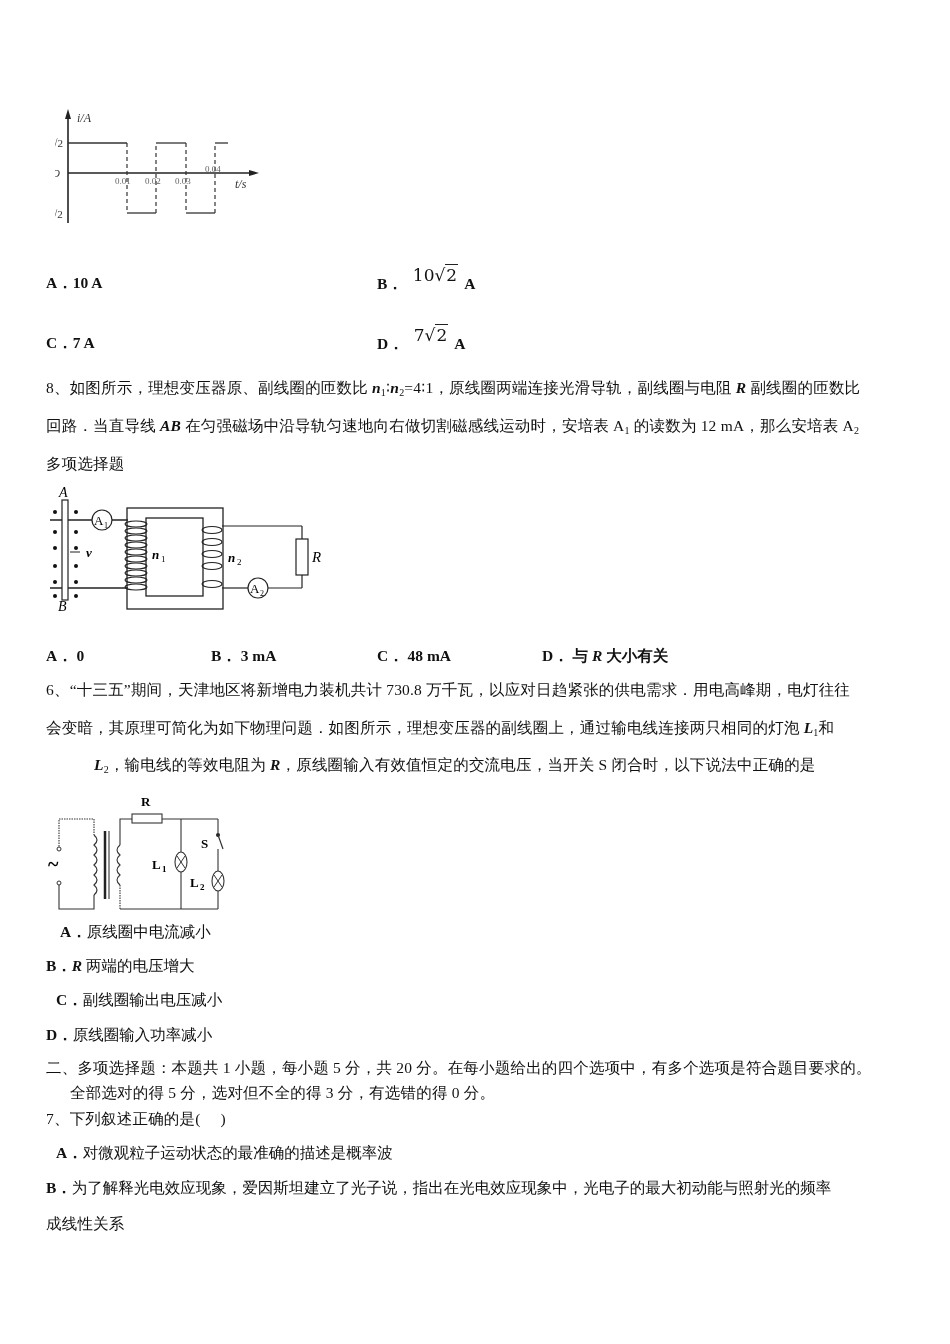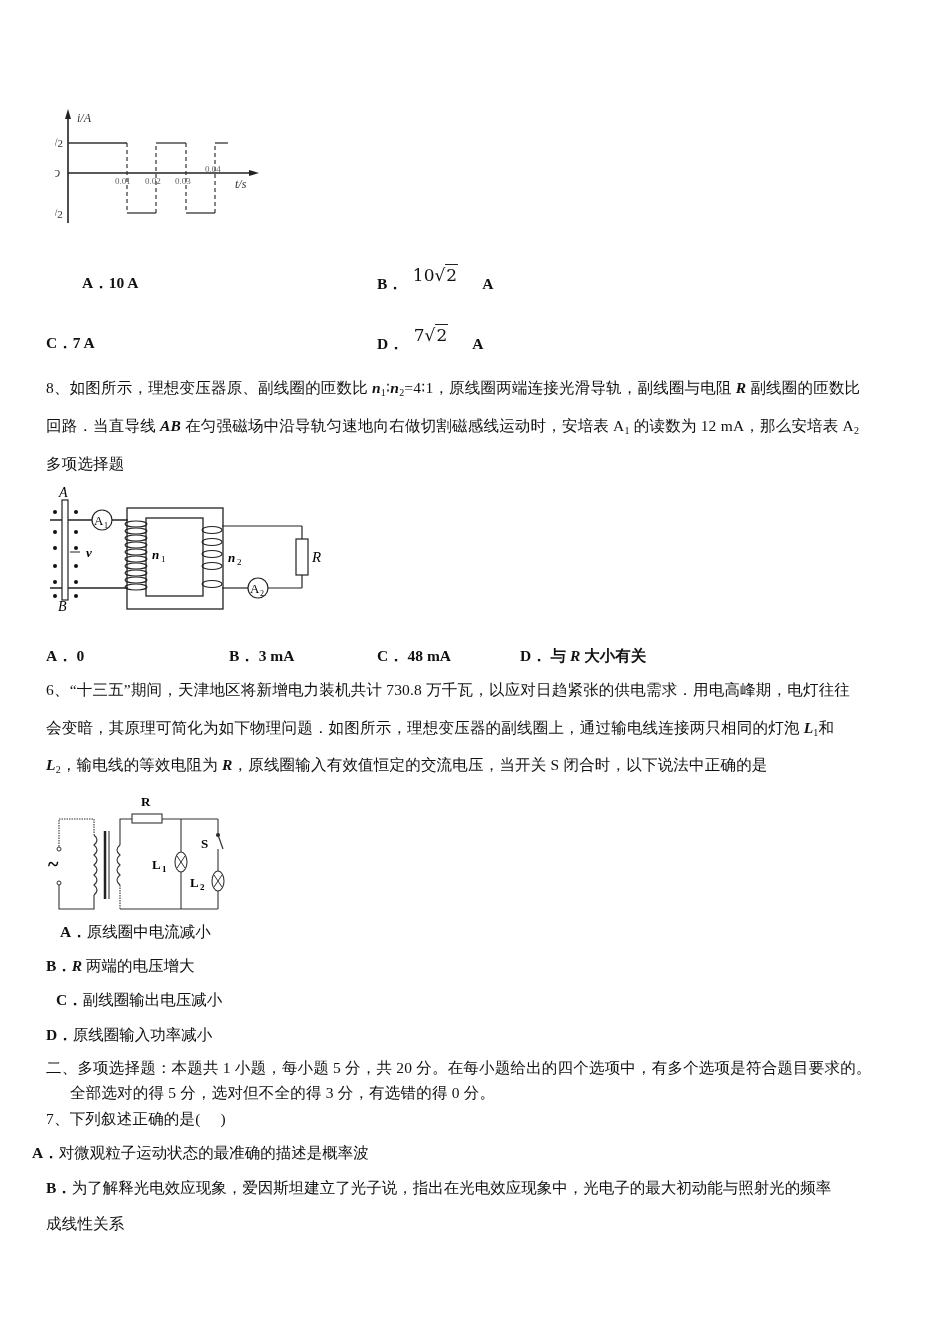--- a/index.html
+++ b/index.html
@@ -5,21 +5,21 @@
   html, body { margin: 0; padding: 0; background: #ffffff; }
   body { width: 950px; height: 1344px; position: relative; overflow: hidden;
          font-family: "Liberation Serif", "DejaVu Serif", serif; color: #111; }
   .abs { position: absolute; }
   .line { position: absolute; left: 46px; font-size: 15.5px; white-space: nowrap; letter-spacing: 0.2px; }
   .b { font-weight: bold; }
   .it { font-style: italic; }
   sub { font-size: 10px; vertical-align: -3px; }
   .opt { position: absolute; font-size: 15.5px; font-weight: bold; white-space: nowrap; }
   .opt .val { font-weight: bold; }
-  .sqrt-expr { font-family: "DejaVu Serif", serif; font-weight: normal; font-size: 17px; position: relative; top: -8px; margin: 0 24px 0 10px; }
+  .sqrt-expr { font-family: "DejaVu Serif", serif; font-weight: normal; font-size: 17px; position: relative; top: -8px; margin: 0 6px 0 10px; }
   .sqrt-expr .rad { border-top: 1px solid #222; padding: 0 1px; }
   svg text { font-family: "Liberation Serif", serif; }
 </style>
 </head>
 <body>
 
 <div class="abs" style="left:55px; top:105px; width:210px; height:125px;">
   <svg width="210" height="125" viewBox="0 0 210 125">
 
     <line x1="13" y1="118" x2="13" y2="10" stroke="#222" stroke-width="1.6"></line>
@@ -42,21 +42,21 @@
     <text x="-3" y="72" font-size="11" font-style="italic" fill="#333">O</text>
     <text x="-9" y="42" font-size="11" fill="#333">6√2</text>
     <text x="-13" y="113" font-size="11" fill="#333">-8√2</text>
     <text x="60" y="79" font-size="9" fill="#666">0.01</text>
     <text x="90" y="79" font-size="9" fill="#666">0.02</text>
     <text x="120" y="79" font-size="9" fill="#666">0.03</text>
     <text x="150" y="67" font-size="9" fill="#666">0.04</text>
   </svg>
 </div>
 
-<div class="opt" style="left:46px; top:273px;margin-left:36px;">
+<div class="opt" style="left:46px; top:273px;">
   <span>A．</span><span class="val">10 A</span>
 </div>
 <div class="opt" style="left:377px; top:273px;">
   <span>B．</span><span class="sqrt-expr"><span>10</span>√<span class="rad">2</span></span><span>A</span>
 </div>
 <div class="opt" style="left:46px; top:333px;">
   <span>C．</span><span class="val">7 A</span>
 </div>
 <div class="opt" style="left:377px; top:333px;">
   <span>D．</span><span class="sqrt-expr"><span>7</span>√<span class="rad">2</span></span><span>A</span>
@@ -141,37 +141,37 @@
 
     <circle cx="218" cy="104" r="10" fill="#fff" stroke="#222" stroke-width="1.2"></circle>
     <text x="210" y="109" font-size="13">A</text>
       <text x="220" y="112" font-size="8">2</text>
   </svg>
 </div>
 
 <div class="opt" style="left:46px; top:646px;">
   <span>A．</span> <span>0</span>
 </div>
-<div class="opt" style="left:211px; top:646px;margin-left:18px;">
+<div class="opt" style="left:211px; top:646px;">
   <span>B．</span> <span>3 mA</span>
 </div>
 <div class="opt" style="left:377px; top:646px;">
   <span>C．</span> <span>48 mA</span>
 </div>
-<div class="opt" style="left:520px; top:646px;">
+<div class="opt" style="left:542px; top:646px;">
   <span>D．</span> <span>与 </span><span class="it">R</span><span> 大小有关</span>
 </div>
 
 <div class="line" style="top:680px;">
   <span>6、“十三五”期间，天津地区将新增电力装机共计 730.8 万千瓦，以应对日趋紧张的供电需求．用电高峰期，电灯往往</span>
 </div>
 <div class="line" style="top:718px;">
   <span>会变暗，其原理可简化为如下物理问题．如图所示，理想变压器的副线圈上，通过输电线连接两只相同的灯泡 </span><span class="it b">L</span><sub>1</sub><span>和</span>
 </div>
-<div class="line" style="top:755px;">
+<div class="line" style="top:755px;margin-left:48px;">
   <span class="it b">L</span><sub>2</sub><span>，输电线的等效电阻为 </span><span class="it b">R</span><span>，原线圈输入有效值恒定的交流电压，当开关 S 闭合时，以下说法中正确的是</span>
 </div>
 
 <div class="abs" style="left:40px; top:787px; width:200px; height:128px;">
   <svg width="200" height="128" viewBox="0 0 200 128">
 
     <polyline points="19,62 19,32 54,32 54,48" fill="none" stroke="#333" stroke-width="1.1" stroke-dasharray="1.5,1"></polyline>
     <polyline points="19,96 19,122 54,122 54,108" fill="none" stroke="#333" stroke-width="1.1"></polyline>
     <circle cx="19" cy="62" r="2" fill="#fff" stroke="#333"></circle>
     <circle cx="19" cy="96" r="2" fill="#fff" stroke="#333"></circle>
@@ -239,21 +239,21 @@
 <div class="line" style="top:1058px;">
   <span>二、多项选择题：本题共 1 小题，每小题 5 分，共 20 分。在每小题给出的四个选项中，有多个选项是符合题目要求的。</span>
 </div>
 <div class="line" style="top:1083px;margin-left:24px;">
   <span>全部选对的得 5 分，选对但不全的得 3 分，有选错的得 0 分。</span>
 </div>
 
 <div class="line" style="top:1109px;">
   <span>7、下列叙述正确的是(　 )</span>
 </div>
-<div class="opt" style="left:32px; top:1143px;">
+<div class="opt" style="left:56px; top:1143px;">
   <span>A．</span><span style="font-weight:normal">对微观粒子运动状态的最准确的描述是概率波</span>
 </div>
 <div class="opt" style="left:46px; top:1178px;">
   <span>B．</span><span style="font-weight:normal">为了解释光电效应现象，爱因斯坦建立了光子说，指出在光电效应现象中，光电子的最大初动能与照射光的频率</span>
 </div>
 <div class="line" style="top:1214px;">
   <span>成线性关系</span>
 </div>
 
 </body></html>

